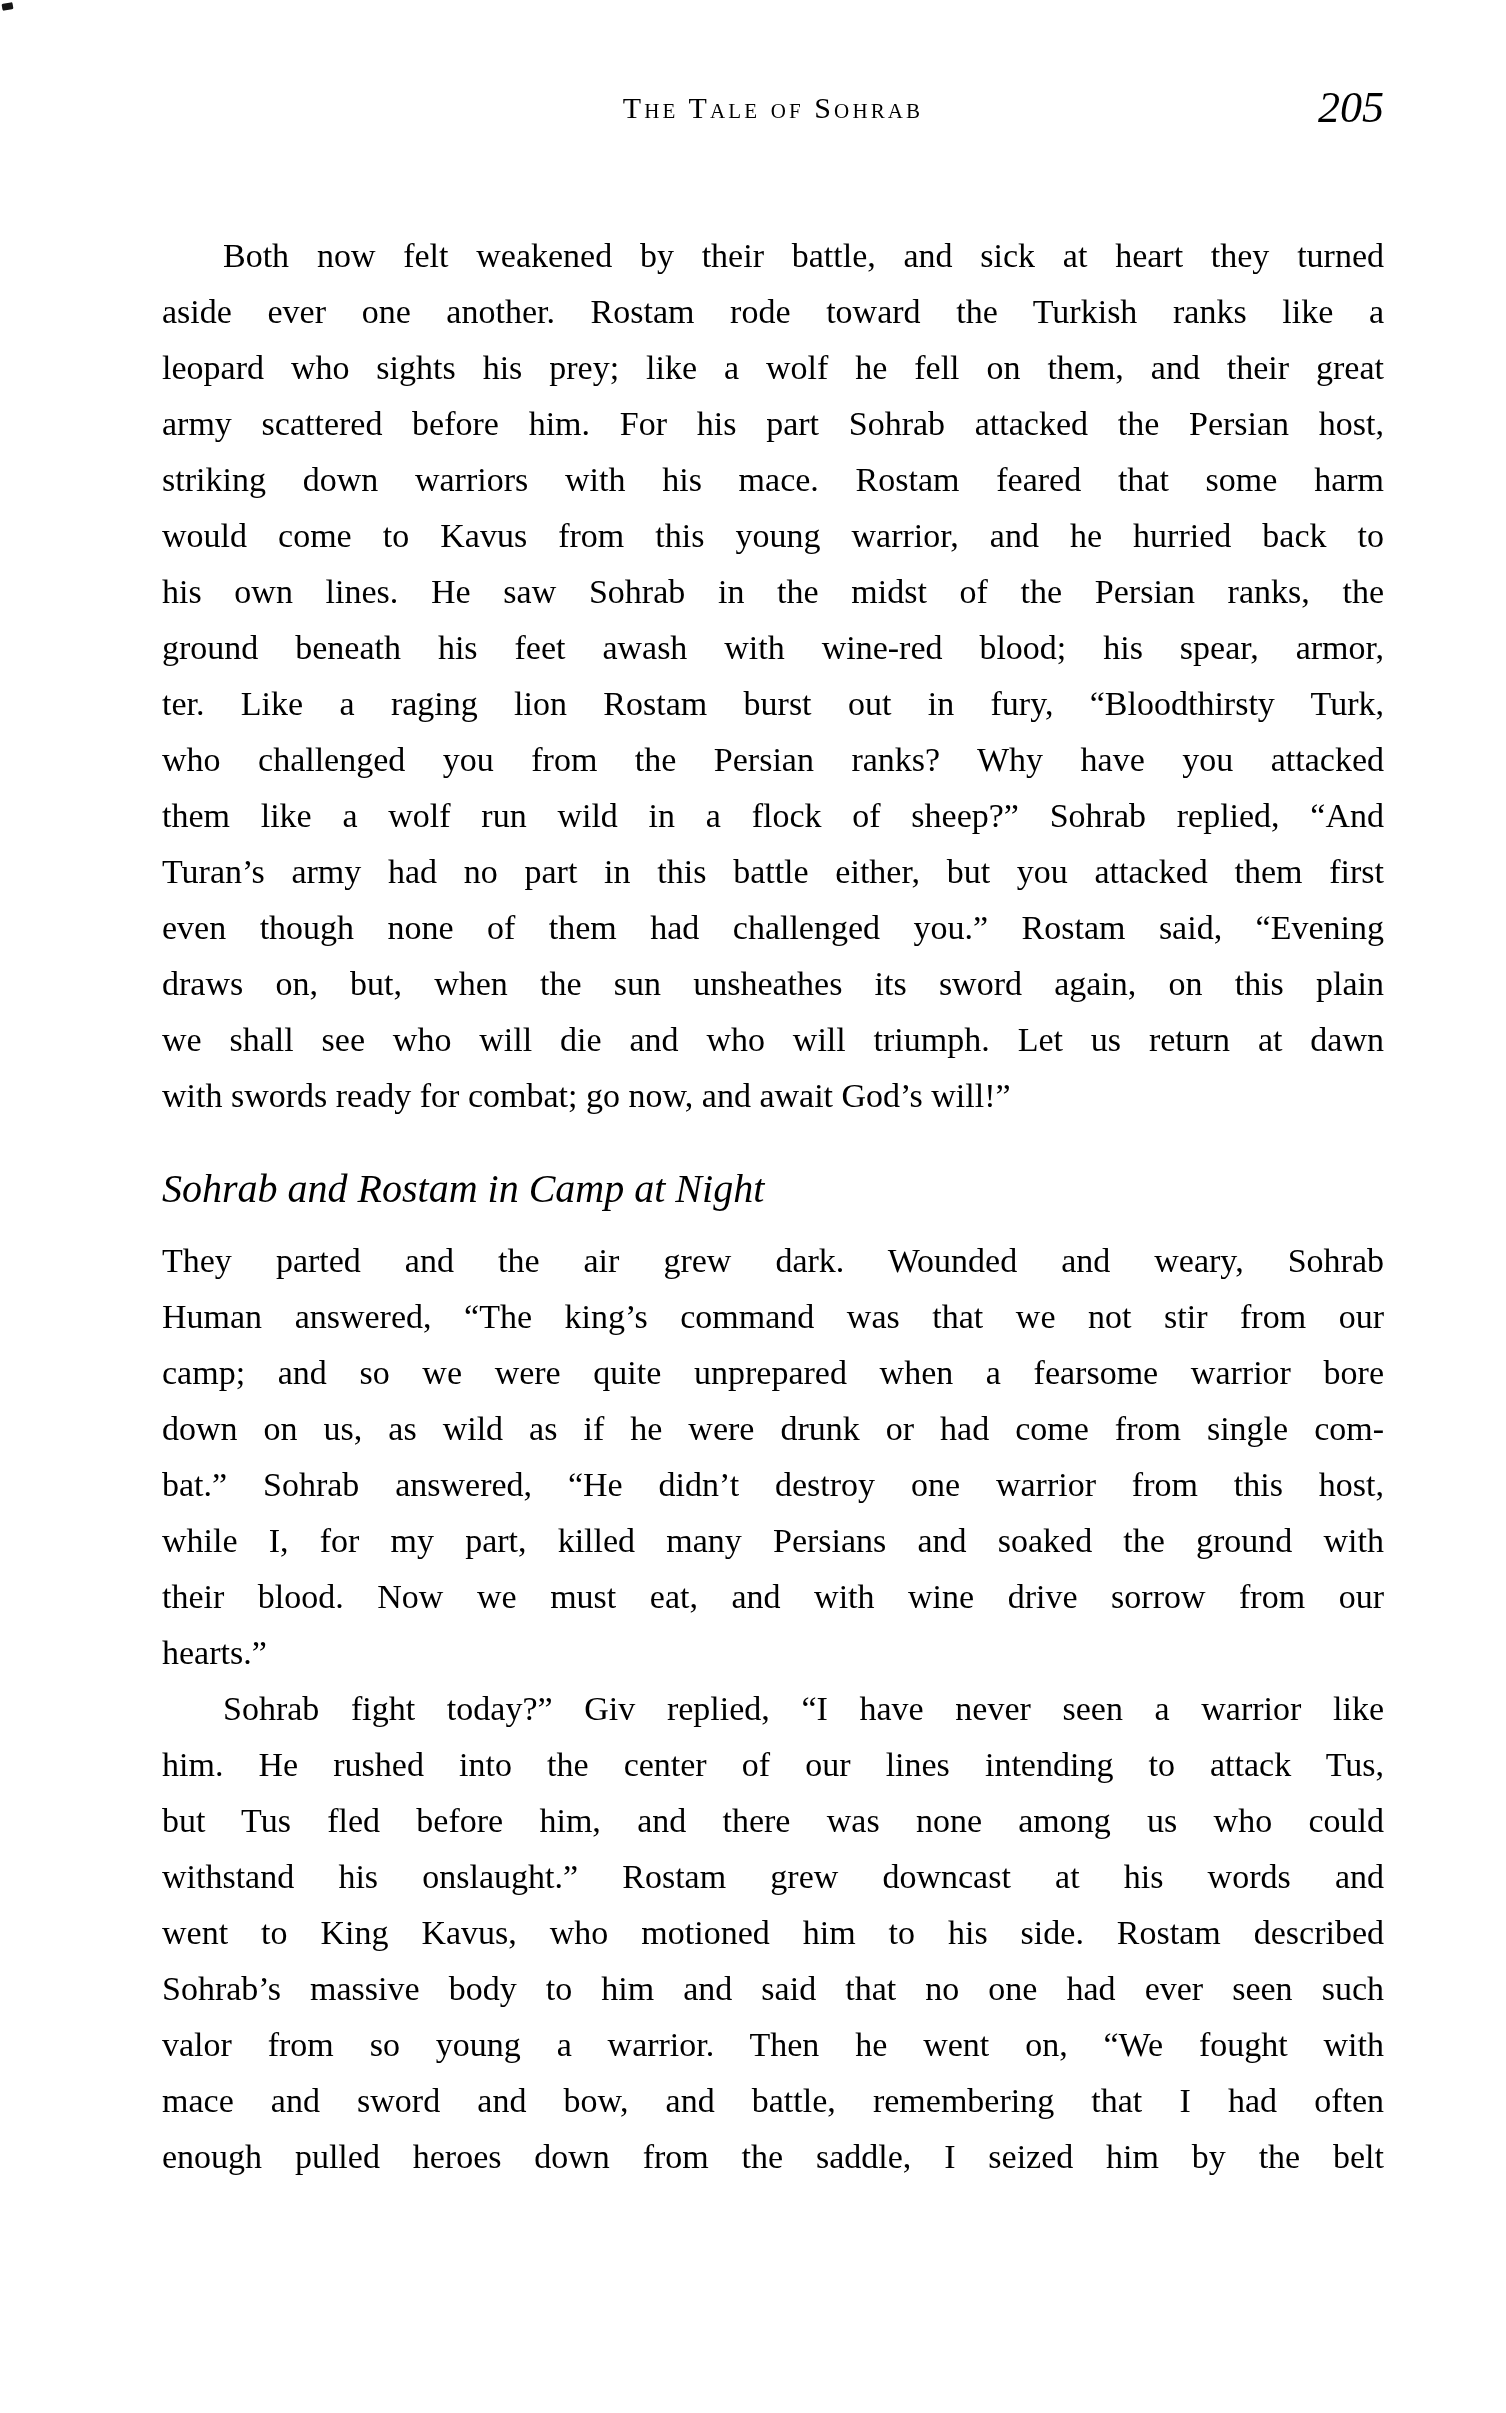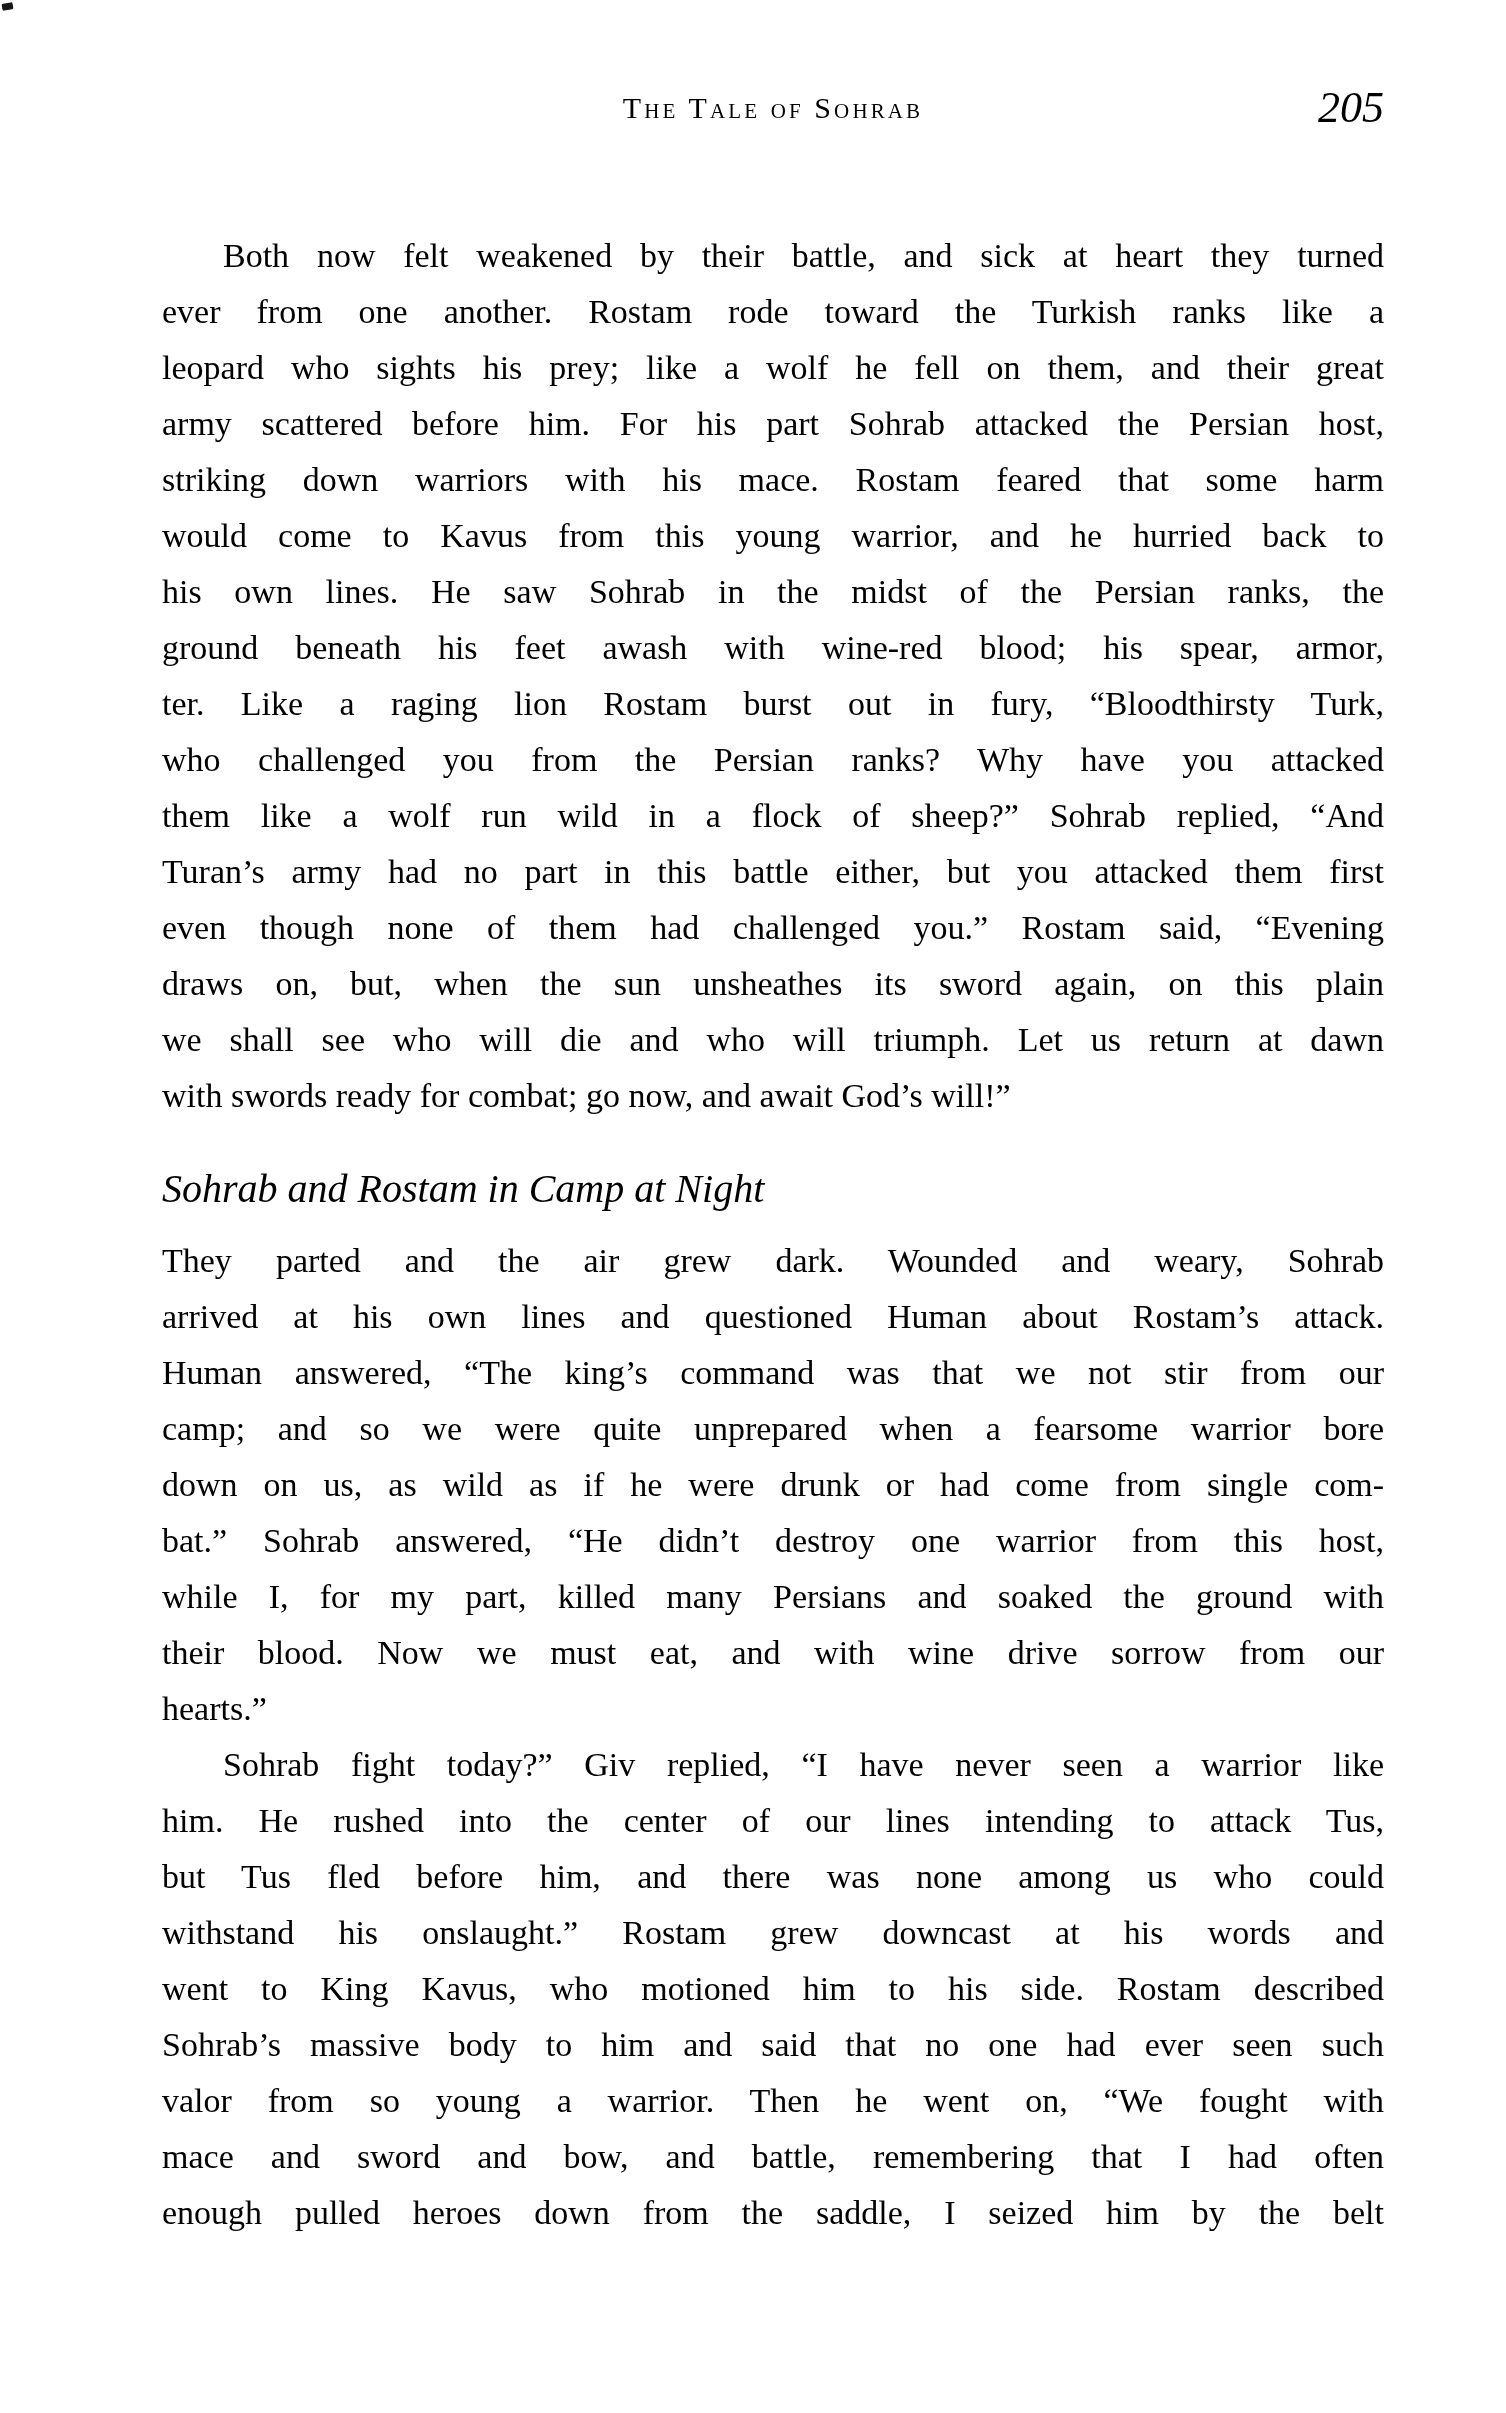--- a/index.html
+++ b/index.html
@@ -59,40 +59,39 @@
 
 <header class="page-header">
   <span class="running-title">The Tale of Sohrab</span>
   <span class="page-number">205</span>
 </header>
 
 <main class="page-body">
   <div id="text-content">
       <div class="para indent">
         <div class="line">Both now felt weakened by their battle, and sick at heart they turned</div>
-        <div class="line">ever from one another. Rostam rode toward the Turkish ranks like a</div>
+        <div class="line">aside ever one another. Rostam rode toward the Turkish ranks like a</div>
         <div class="line">leopard who sights his prey; like a wolf he fell on them, and their great</div>
         <div class="line">army scattered before him. For his part Sohrab attacked the Persian host,</div>
         <div class="line">striking down warriors with his mace. Rostam feared that some harm</div>
         <div class="line">would come to Kavus from this young warrior, and he hurried back to</div>
         <div class="line">his own lines. He saw Sohrab in the midst of the Persian ranks, the</div>
         <div class="line">ground beneath his feet awash with wine-red blood; his spear, armor,</div>
         <div class="line">ter. Like a raging lion Rostam burst out in fury, “Bloodthirsty Turk,</div>
         <div class="line">who challenged you from the Persian ranks? Why have you attacked</div>
         <div class="line">them like a wolf run wild in a flock of sheep?” Sohrab replied, “And</div>
         <div class="line">Turan’s army had no part in this battle either, but you attacked them first</div>
         <div class="line">even though none of them had challenged you.” Rostam said, “Evening</div>
         <div class="line">draws on, but, when the sun unsheathes its sword again, on this plain</div>
         <div class="line">we shall see who will die and who will triumph. Let us return at dawn</div>
         <div class="line no-stretch">with swords ready for combat; go now, and await God’s will!”</div>
       </div>
       <div class="section-heading">Sohrab and Rostam in Camp at Night</div>
       <div class="para">
         <div class="line">They parted and the air grew dark. Wounded and weary, Sohrab</div>
-        <div class="line">arrived at his own lines and questioned Human about Rostam’s attack.</div>
         <div class="line">Human answered, “The king’s command was that we not stir from our</div>
         <div class="line">camp; and so we were quite unprepared when a fearsome warrior bore</div>
         <div class="line">down on us, as wild as if he were drunk or had come from single com-</div>
         <div class="line">bat.” Sohrab answered, “He didn’t destroy one warrior from this host,</div>
         <div class="line">while I, for my part, killed many Persians and soaked the ground with</div>
         <div class="line">their blood. Now we must eat, and with wine drive sorrow from our</div>
         <div class="line no-stretch">hearts.”</div>
       </div>
       <div class="para indent">
         <div class="line">Sohrab fight today?” Giv replied, “I have never seen a warrior like</div>

